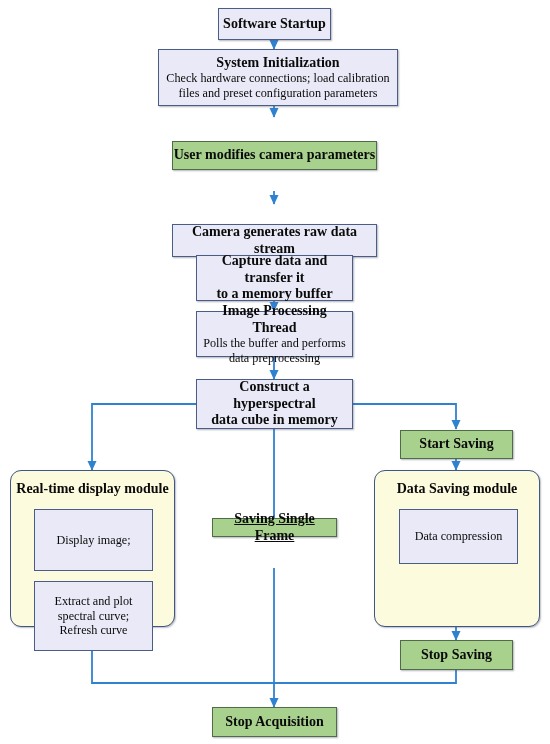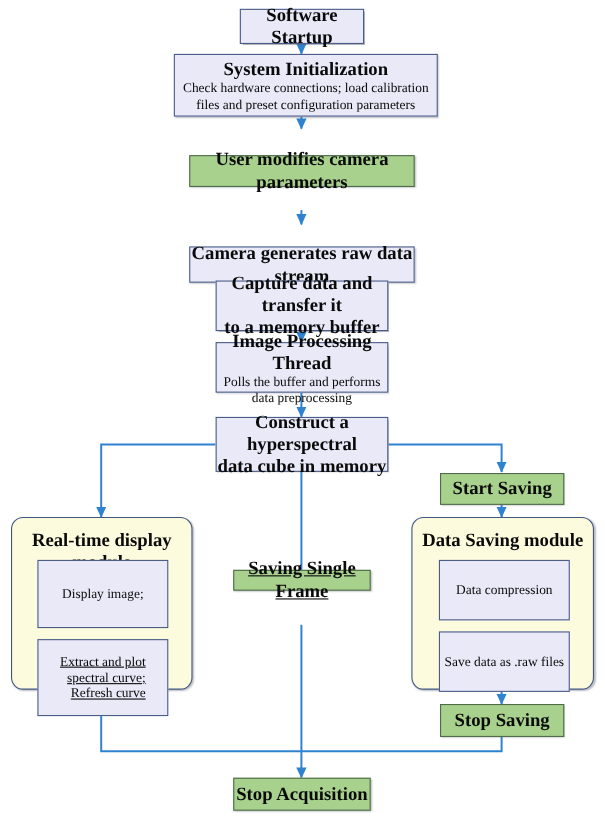--- a/index.html
+++ b/index.html
@@ -67,21 +67,21 @@
     font-weight: bold;
   }
   .sub-text {
     font-weight: normal;
   }
   .module-title {
     font-weight: bold;
     width: 100%;
     text-align: center;
   }
-  .fs13 { font-size: 17px; }
+  .fs13 { font-size: 14px; }
   .fs12 { font-size: 12.2px; }
 </style>
 </head>
 <body>
 
 <div id="flowchart-root">
 
   <svg class="connectors" viewBox="0 0 550 744" xmlns="http://www.w3.org/2000/svg">
     <defs>
       <marker id="arrowhead" markerWidth="7" markerHeight="7" refX="5.2" refY="3" orient="auto" markerUnits="strokeWidth">
@@ -146,44 +146,41 @@
   </div>
 
   <div class="node node-module" style="left:10px; top:470px; width:165px; height:157px; padding-top:10px;">
     <span class="module-title fs13">Real-time display module</span>
     <div class="node-sub fs12" style="left:23px; top:38px; width:119px; height:62px; flex-direction:column;">
       <div style="display:flex;flex-direction:column;align-items:center;">
         <span>Display image;</span>
       </div>
     </div>
     <div class="node-sub fs12" style="left:23px; top:110px; width:119px; height:70px; flex-direction:column;">
-      <div style="display:flex;flex-direction:column;align-items:flex-end;text-decoration:underline;">
+      <div style="display:flex;flex-direction:column;align-items:center;">
         <span>Extract and plot</span>
         <span>spectral curve;</span>
         <span>Refresh curve</span>
       </div>
     </div>
   </div>
 
   <div class="node node-action fs13 title-bold" style="left:212px; top:518px; width:125px; height:19px;text-decoration:underline;">
     <span>Saving Single Frame</span>
   </div>
 
   <div class="node node-action fs13 title-bold" style="left:400px; top:430px; width:113px; height:29px;">
     <span>Start Saving</span>
   </div>
 
   <div class="node node-module" style="left:374px; top:470px; width:166px; height:157px; padding-top:10px;">
     <span class="module-title fs13">Data Saving module</span>
     <div class="node-sub fs12" style="left:24px; top:38px; width:119px; height:55px;">
       <span>Data compression</span>
     </div>
-    <div class="node-sub fs12" style="left:24px; top:103px; width:119px; height:55px;">
-      <span>Save data as .raw files</span>
-    </div>
   </div>
 
   <div class="node node-action fs13 title-bold" style="left:400px; top:640px; width:113px; height:30px;">
     <span>Stop Saving</span>
   </div>
 
   <div class="node node-action fs13 title-bold" style="left:212px; top:707px; width:125px; height:30px;">
     <span>Stop Acquisition</span>
   </div>
 

